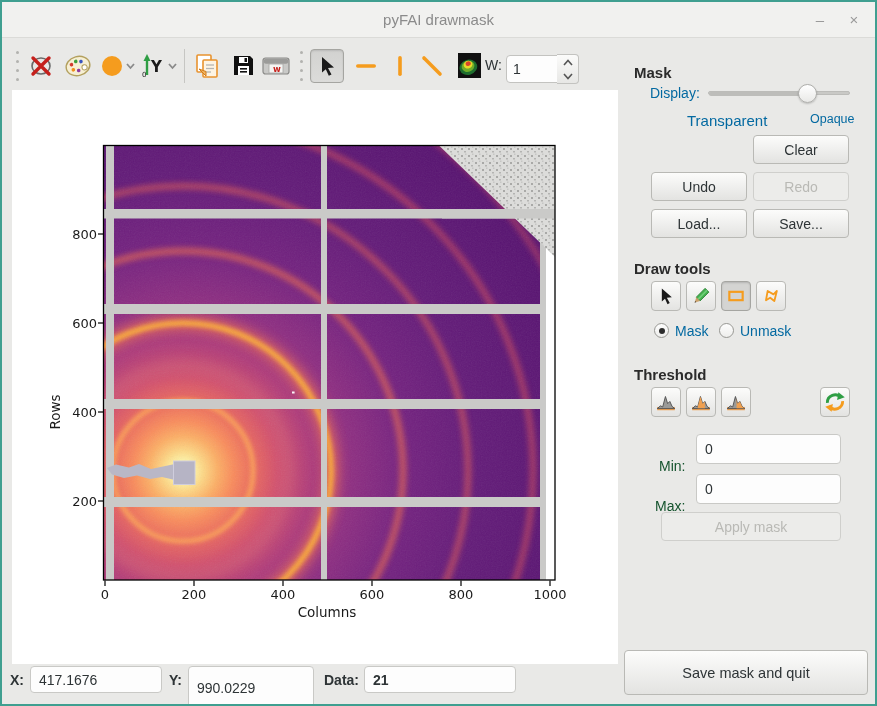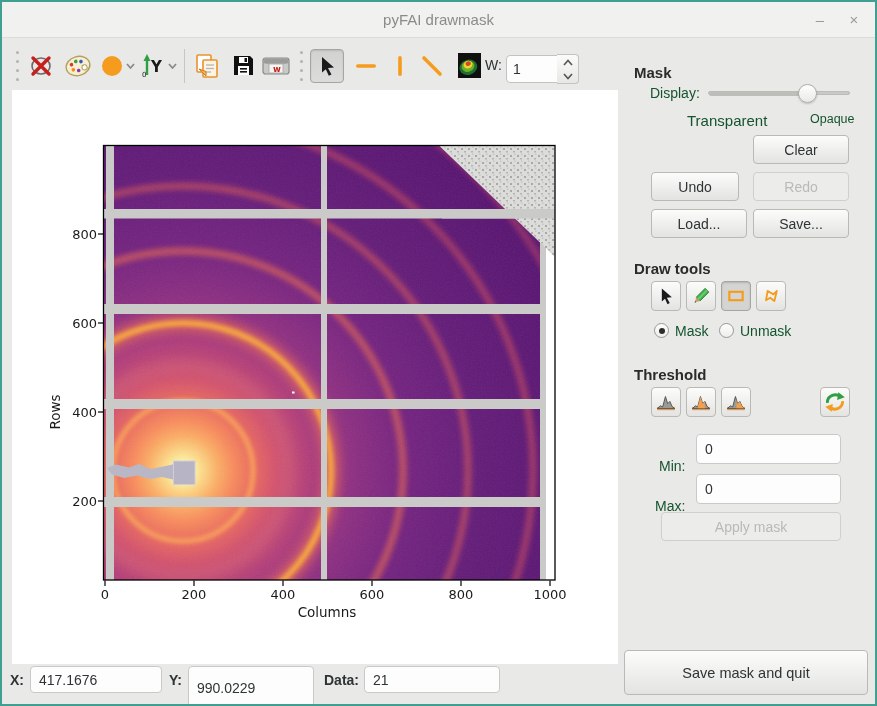--- a/index.html
+++ b/index.html
@@ -25,21 +25,21 @@
   .tbtn{border:1px solid transparent;border-radius:4px;display:flex;align-items:center;justify-content:center;}
   .tbtn.checked{background:linear-gradient(#d2d2d0,#dcdcda);border:1px solid #a5a5a1;box-shadow:inset 0 1px 2px rgba(0,0,0,.12);}
   .wlabel{font-size:14px;color:#2e3436;}
   .spinfield{position:absolute;width:52px;height:28px;background:#fdfdfd;border:1px solid #c3c3c0;border-radius:4px 0 0 4px;padding:0 6px;font-size:14px;font-family:"Liberation Sans",sans-serif;color:#2e3436;}
   .stepper{position:absolute;width:22px;height:30px;border:1px solid #c3c3c0;border-left:none;border-radius:0 4px 4px 0;background:linear-gradient(#fbfbfa,#e7e7e5);display:flex;flex-direction:column;align-items:center;justify-content:space-around;}
   
   .plotwidget{position:absolute;left:10px;top:88px;width:606px;height:574px;background:#ffffff;}
   
   .rp-abs{position:absolute;}
   .heading{font-weight:bold;font-size:15px;color:#2b2b2b;}
-  .plabel{font-size:14px;color:#14532d;}
+  .plabel{font-size:14px;color:#0369a1;}
   .graylabel{color:#14532d;margin-top:16px;}
   .btn{
     position:absolute;display:flex;align-items:center;justify-content:center;
     background:linear-gradient(#fcfcfb,#e3e3e1);border:1px solid #b9b9b5;border-radius:4px;
     font-size:14px;color:#2e3436;font-family:"Liberation Sans",sans-serif;cursor:default;
   }
   .btn.disabled{background:#ececea;border-color:#cfcfcc;color:#b9b9b5;}
   .toolbtn{width:30px;height:30px;position:absolute;display:flex;align-items:center;justify-content:center;
     background:linear-gradient(#fcfcfb,#e3e3e1);border:1px solid #b9b9b5;border-radius:4px;}
   .toolbtn.checked{background:#d4d4d2;box-shadow:inset 0 1px 2px rgba(0,0,0,.15);border-color:#a5a5a1;}
@@ -319,21 +319,21 @@
 
   <div class="rp-abs heading" style="left:632px;top:62px">Mask</div>
   <div class="rp-abs plabel" style="left:648px;top:83px">Display:</div>
   <div class="slider-track" style="left:706px;top:89px;width:142px"></div>
   <div class="slider-fill" style="left:707px;top:90px;width:99px"></div>
   <div class="slider-handle" style="left:796px;top:82px"></div>
   <div class="rp-abs plabel" style="left:685px;top:110px;font-size:15px">Transparent</div>
   <div class="rp-abs plabel" style="left:808px;top:110px;font-size:12.5px">Opaque</div>
 
   <div class="btn" style="left:751px;top:133px;width:96px;height:29px">Clear</div>
-  <div class="btn" style="left:649px;top:170px;width:88px;height:29px">Undo</div>
+  <div class="btn" style="left:649px;top:170px;width:96px;height:29px">Undo</div>
   <div class="btn disabled" style="left:751px;top:170px;width:96px;height:29px">Redo</div>
   <div class="btn" style="left:649px;top:207px;width:96px;height:29px">Load...</div>
   <div class="btn" style="left:751px;top:207px;width:96px;height:29px">Save...</div>
 
   <div class="rp-abs heading" style="left:632px;top:258px">Draw tools</div>
 
   <div class="toolbtn" style="left:649px;top:279px">
     <svg width="20" height="20" viewBox="0 0 24 24">
       <path d="M7 3 L19 13.5 L13 14 L16.5 20.5 L13.8 21.8 L10.8 15.2 L7 18.5 Z" fill="#1a1a1a"></path>
     </svg>
@@ -413,15 +413,15 @@
   <input class="field" style="left: 694px; top: 472px; width: 145px; height: 30px;" readonly="" value="0">
   <div class="btn disabled" style="left:659px;top:510px;width:180px;height:29px">Apply mask</div>
 
   <div class="btn" style="left:622px;top:648px;width:244px;height:45px;font-size:14.5px">Save mask and quit</div>
 
   <span class="statuslabel" style="left:8px;top:670px">X:</span>
   <input class="field" style="left: 28px; top: 664px; width: 132px; height: 27px;" readonly="" value="417.1676">
   <span class="statuslabel" style="left:167px;top:670px">Y:</span>
   <input class="field" style="left: 186px; top: 664px; width: 126px; height: 43px;" readonly="" value="990.0229">
   <span class="statuslabel" style="left:322px;top:670px">Data:</span>
-  <input class="field" style="left: 362px; top: 664px; width: 136px; height: 27px;" readonly="" value="21">
+  <input class="field" style="left: 362px; top: 664px; width: 152px; height: 27px; font-weight: bold;" readonly="" value="21">
 
 </div>
 
 </body></html>

